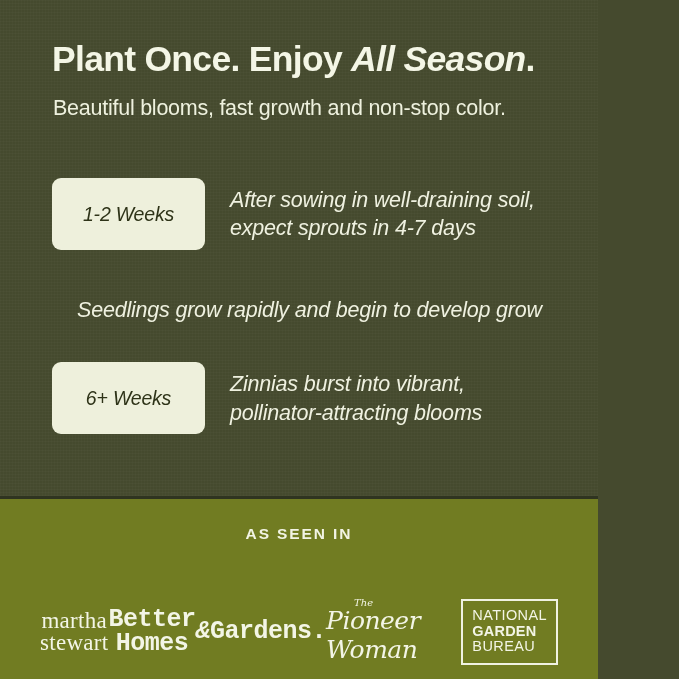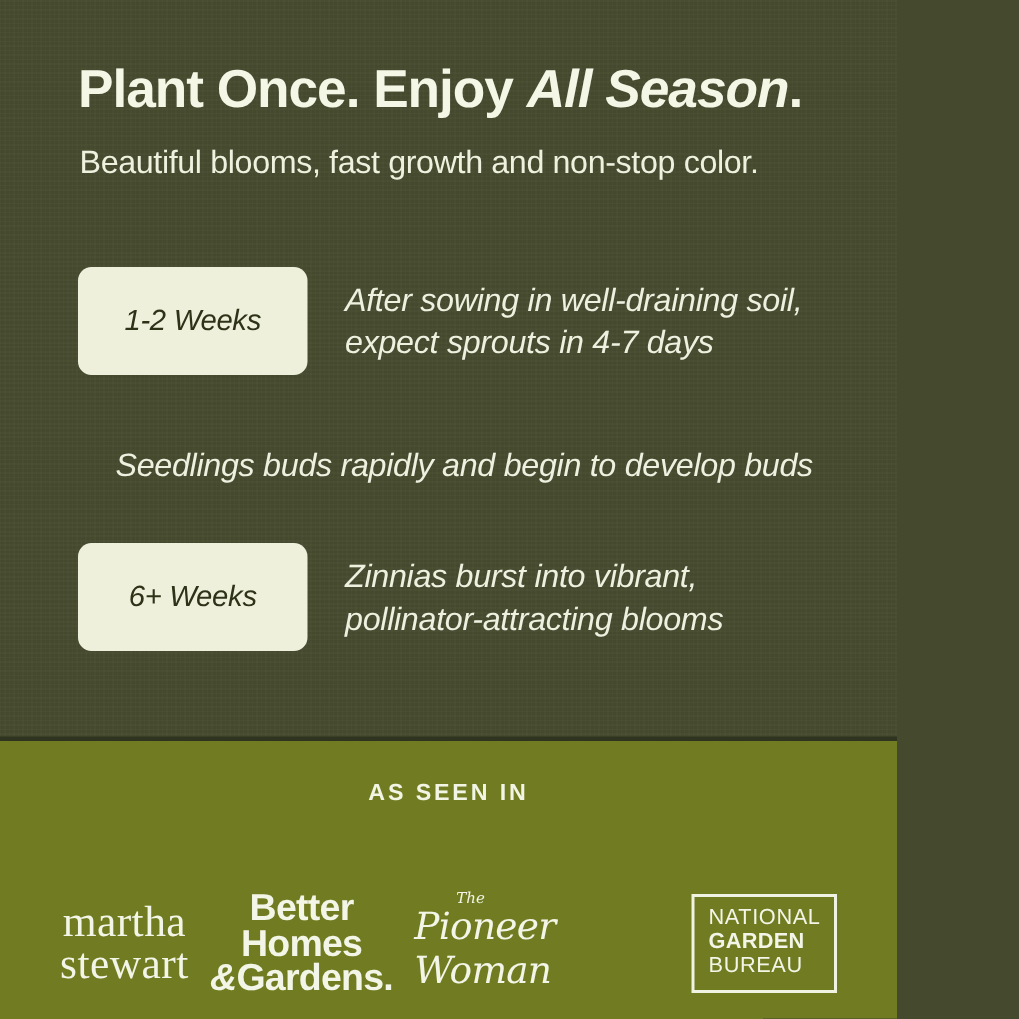--- a/index.html
+++ b/index.html
@@ -151,36 +151,36 @@
   .logo-cell {
     display: flex;
     align-items: center;
     justify-content: center;
     color: #f3f5e6;
   }
 
   
   .logo-martha {
     font-family: "Liberation Serif", serif;
-    font-size: 29px;
+    font-size: 23px;
     line-height: 0.97;
     text-align: center;
     letter-spacing: 0.3px;
     flex-direction: column;
   }
 
   
   .logo-bhg {
-    font-family: Liberation Sans, sans-serif;
+    font-family: Liberation Mono, monospace;
     font-weight: bold;
     font-size: 25px;
     line-height: 0.95;
     text-align: center;
     letter-spacing: -0.5px;
-    flex-direction: column;
+    flex-direction: row;
   }
   .logo-bhg .line2 {
     display: block;
   }
   .logo-bhg .amp {
     font-style: italic;
     font-weight: bold;
   }
 
   
@@ -227,21 +227,21 @@
     <div class="subhead">Beautiful blooms, fast growth and non-stop color.</div>
 
     <div class="timeline">
 
       <div class="step-row">
         <div class="pill">1-2 Weeks</div>
         <div class="step-desc">After sowing in well-draining soil, expect sprouts in 4-7 days</div>
       </div>
 
       <div class="step-row">
-        <div class="step-desc">Seedlings buds rapidly and begin to develop buds</div>
+        <div class="step-desc">Seedlings grow rapidly and begin to develop grow</div>
       </div>
 
       <div class="step-row">
         <div class="pill">6+ Weeks</div>
         <div class="step-desc">Zinnias burst into vibrant, pollinator-attracting blooms</div>
       </div>
 
     </div>
   </div>
 

